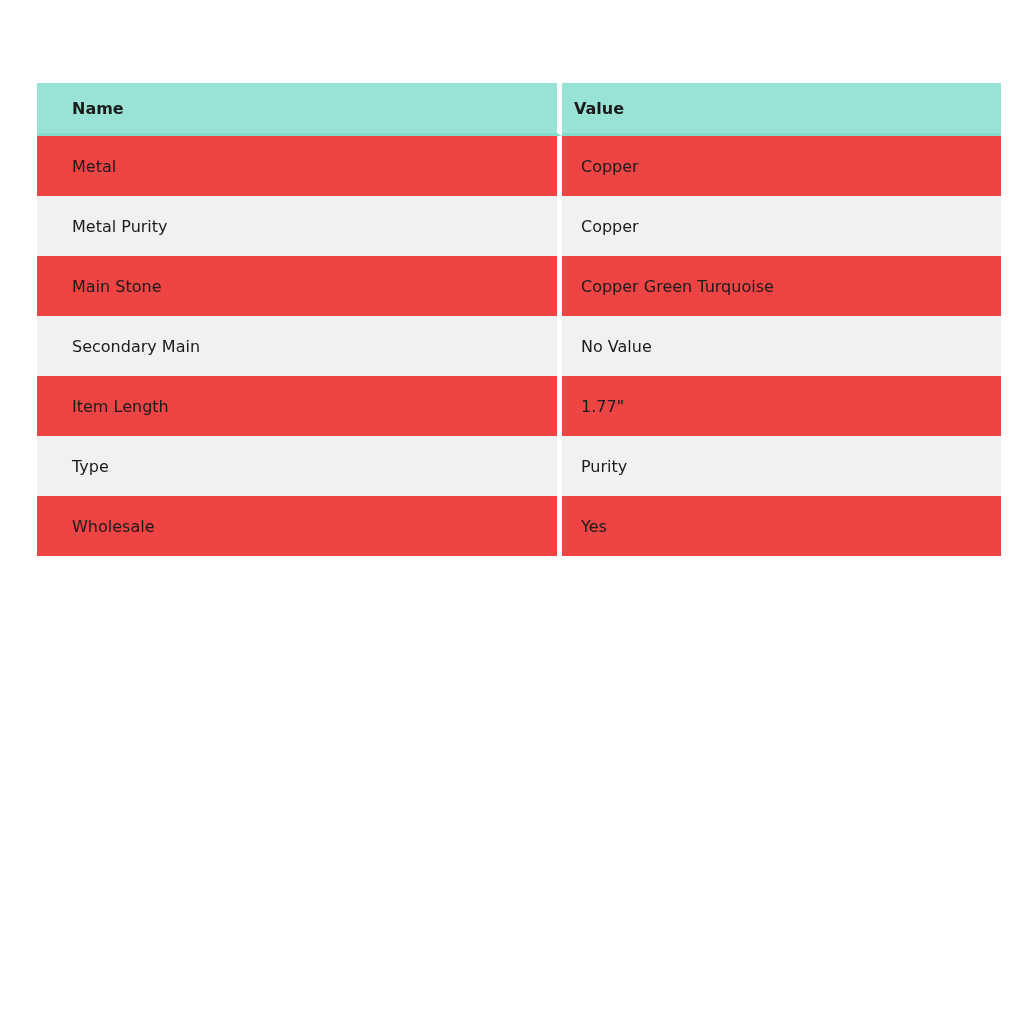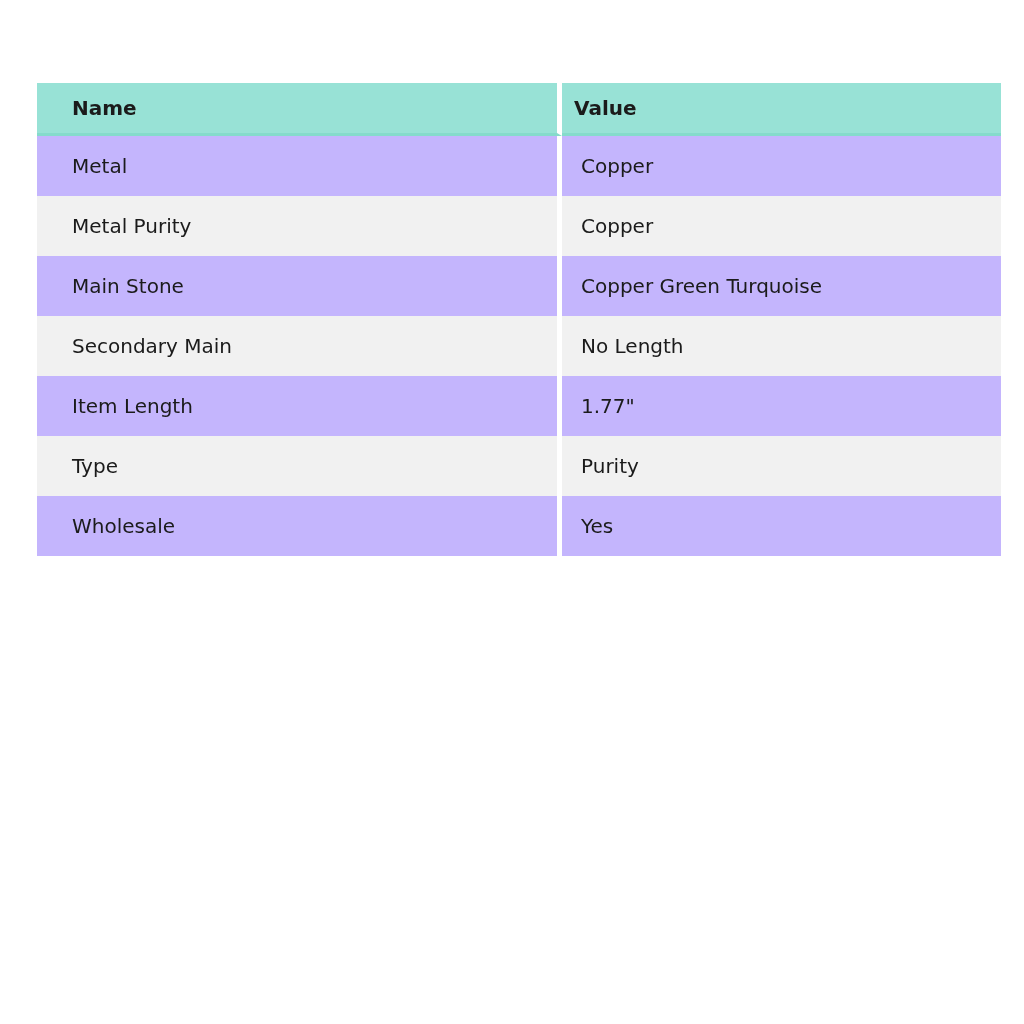--- a/index.html
+++ b/index.html
@@ -21,21 +21,21 @@
     position: absolute;
     left: 37px;
     top: 83px;
     width: 964px;
     border-collapse: separate;
     border-spacing: 0;
     table-layout: fixed;
   }
   .specs-table th,
   .specs-table td {
-    font-size: 20px;
+    font-size: 16px;
     color: #1b1b1b;
     text-align: left;
     vertical-align: middle;
     white-space: nowrap;
     overflow: hidden;
   }
   .specs-table th {
     background: #98e2d6;
     height: 48px;
     font-weight: 700;
@@ -44,21 +44,21 @@
   .specs-table th.col-name {
     width: 484px;
     padding-left: 35px;
     border-right: 5px solid #ffffff;
   }
   .specs-table th.col-value {
     padding-left: 12px;
   }
   .specs-table td {
     height: 58px;
-    background: #c4b5fd;
+    background: #ef4444;
     font-weight: 400;
   }
   .specs-table td.name-cell {
     padding-left: 35px;
     border-right: 5px solid #ffffff;
   }
   .specs-table td.value-cell {
     padding-left: 19px;
   }
   .specs-table tbody tr:nth-child(even) td {
@@ -84,21 +84,21 @@
       <tr>
         <td class="name-cell">Metal Purity</td>
         <td class="value-cell">Copper</td>
       </tr>
       <tr>
         <td class="name-cell">Main Stone</td>
         <td class="value-cell">Copper Green Turquoise</td>
       </tr>
       <tr>
         <td class="name-cell">Secondary Main</td>
-        <td class="value-cell">No Length</td>
+        <td class="value-cell">No Value</td>
       </tr>
       <tr>
         <td class="name-cell">Item Length</td>
         <td class="value-cell">1.77"</td>
       </tr>
       <tr>
         <td class="name-cell">Type</td>
         <td class="value-cell">Purity</td>
       </tr>
       <tr>

